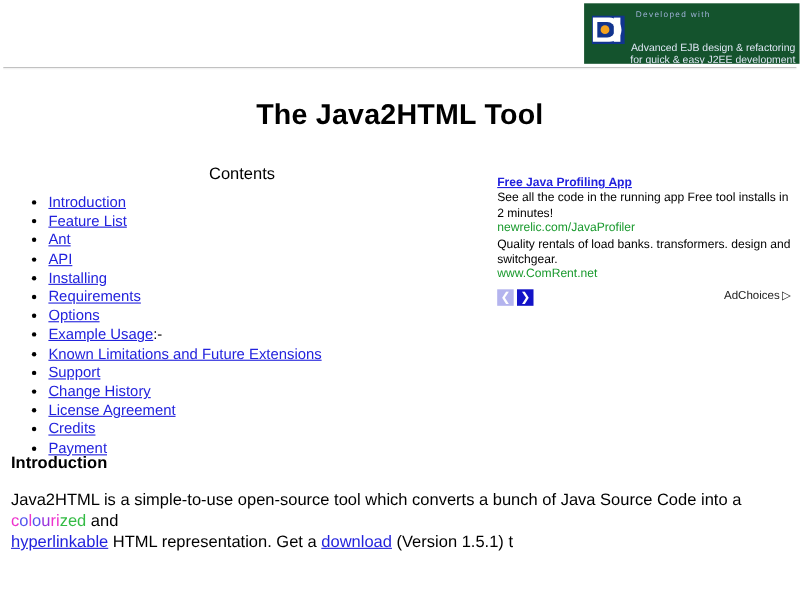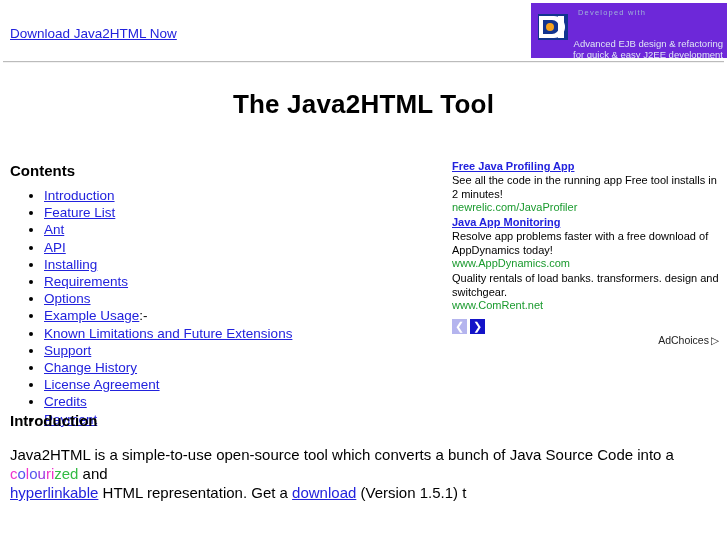--- a/index.html
+++ b/index.html
@@ -31,21 +31,21 @@
     text-decoration: underline;
     cursor: pointer;
     white-space: nowrap;
   }
   .ij-banner {
     position: absolute;
     right: 0px;
     top: 3px;
     width: 196px;
     height: 55px;
-    background: #6d28d9;
+    background: #14532d;
     overflow: hidden;
     cursor: pointer;
   }
   .ij-logo {
     position: absolute;
     left: 7px;
     top: 11px;
     width: 30px;
     height: 26px;
   }
@@ -104,22 +104,23 @@
   }
 
   .contents-col {
     position: absolute;
     left: 10px;
     top: 0;
     width: 420px;
   }
   h2.section-heading {
     font-size: 15px;
-    font-weight: bold;
-    margin: 16px 0 8px 0;
+    font-weight: normal;
+    margin: 4px 0 8px 0;
+    text-align: center;
   }
   ul.toc {
     list-style: disc;
     margin: 0;
     padding-left: 34px;
   }
   ul.toc > li {
     line-height: 17.2px;
     font-size: 13.5px;
   }
@@ -197,21 +198,21 @@
     font-size: 11px;
     line-height: 1;
     cursor: pointer;
     font-family: "DejaVu Sans", sans-serif;
   }
   .ad-arrow.prev { background: #b4b4ee; }
   .ad-arrow.next { background: #1313c8; }
   .adchoices {
     position: absolute;
     right: 1px;
-    top: 15px;
+    top: 0;
     font-size: 10.5px;
     color: #222222;
     cursor: pointer;
     white-space: nowrap;
   }
   .adchoices .tri {
     display: inline-block;
     margin-left: 2px;
   }
 
@@ -234,21 +235,20 @@
   }
   .c-mag { color: #ee33cc; }
   .c-blu { color: #5555ee; }
   .c-pur { color: #9933dd; }
   .c-grn { color: #33bb44; }
 </style>
 </head>
 <body>
 
 <div class="header-zone">
-  <a class="download-link">Download Java2HTML Now</a>
 
   <div class="ij-banner">
     <svg class="ij-logo" viewBox="0 0 30 26">
       <rect x="0" y="0" width="30" height="26" fill="#11348f"></rect>
       <path d="M1 2 L16 2 A11 11 0 0 1 16 24 L1 24 Z" fill="#ffffff"></path>
       <path d="M5 6 L14 6 A7 7 0 0 1 14 20 L5 20 Z" fill="#11348f"></path>
       <circle cx="12" cy="13" r="4" fill="#f5a21e"></circle>
       <rect x="20" y="2" width="6" height="22" fill="#ffffff"></rect>
     </svg>
     <div class="ij-devwith">Developed with</div>
@@ -289,25 +289,20 @@
 
 
     <div class="ad-gap"></div>
 
     <div class="ad-item">
       <a class="ad-title">Free Java Profiling App</a>
       <div class="ad-desc">See all the code in the running app Free tool installs in 2 minutes!</div>
       <div class="ad-url">newrelic.com/JavaProfiler</div>
     </div>
 
-    <div class="ad-item">
-      <a class="ad-title">Java App Monitoring</a>
-      <div class="ad-desc">Resolve app problems faster with a free download of AppDynamics today!</div>
-      <div class="ad-url">www.AppDynamics.com</div>
-    </div>
 
     <div class="ad-item">
       <div class="ad-desc">Quality rentals of load banks. transformers. design and switchgear.</div>
       <div class="ad-url">www.ComRent.net</div>
     </div>
 
     <div class="ad-footer">
       <div class="ad-nav">
         <div class="ad-arrow prev">❮</div>
         <div class="ad-arrow next">❯</div>

